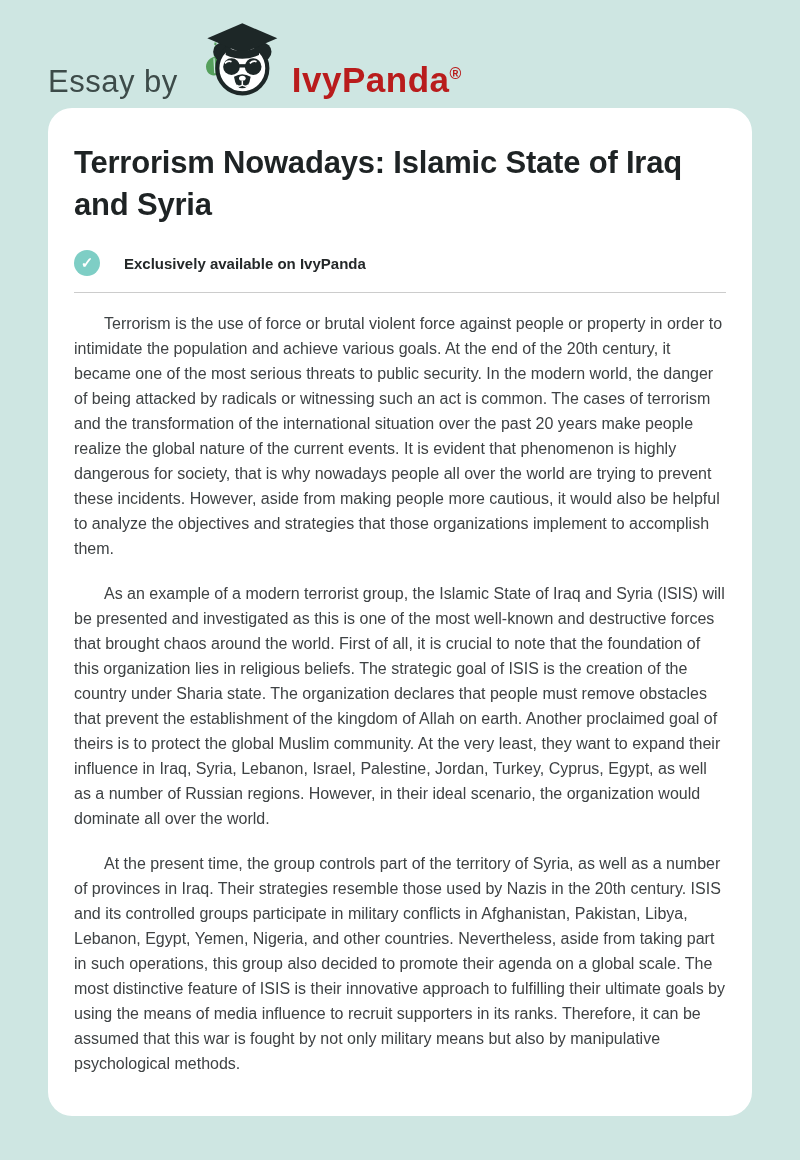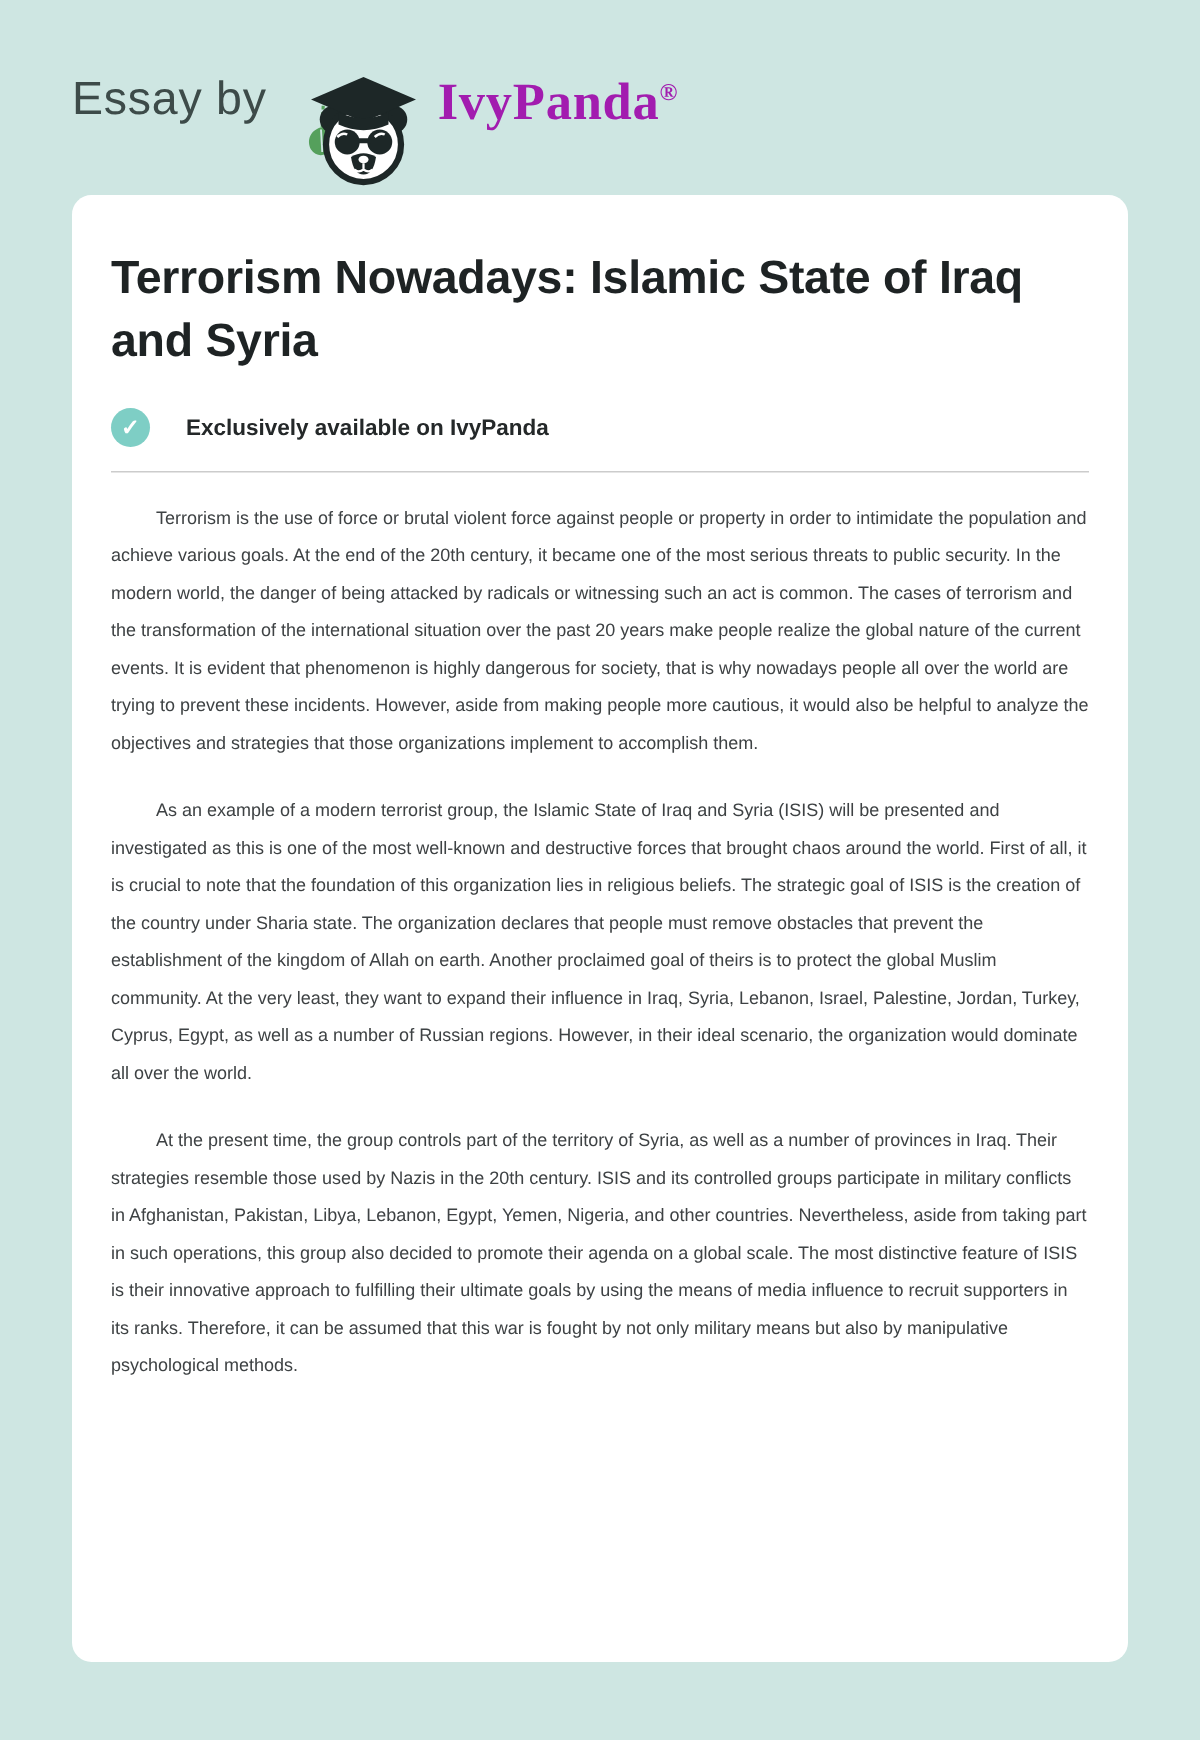--- a/index.html
+++ b/index.html
@@ -8,51 +8,50 @@
   }
   body {
     width: 800px;
     height: 1160px;
     background: #cee6e2;
     font-family: "Liberation Sans", sans-serif;
     overflow: hidden;
   }
   .header {
     display: flex;
-    align-items: flex-start;
+    align-items: flex-end;
     padding: 26px 0 0 48px;
     height: 100px;
     box-sizing: border-box;
-    margin-top: 22px;
   }
   .header-prefix {
     font-size: 31px;
     color: #3d4b49;
     letter-spacing: 0.5px;
   }
   .logo {
     margin: 0 10px 0 18px;
     display: flex;
     align-items: center;
   }
   .brand {
-    font-family: Liberation Serif, serif;
+    font-family: Liberation Sans, sans-serif;
     font-weight: bold;
     font-size: 35px;
-    color: #a21caf;
+    color: #b91c1c;
     letter-spacing: 0.5px;
   }
   .brand sup {
     font-size: 16px;
     font-weight: bold;
     vertical-align: super;
   }
   .card {
     background: #ffffff;
-    border-radius: 13px;
+    border-radius: 24px;
     margin: 8px 48px 0 48px;
     padding: 34px 26px 40px 26px;
     box-sizing: border-box;
     min-height: 978px;
   }
   .title {
     font-size: 31px;
     line-height: 42px;
     font-weight: bold;
     color: #1e2324;
@@ -82,21 +81,21 @@
     font-size: 15px;
     font-weight: bold;
     color: #242829;
   }
   .divider {
     border: none;
     border-top: 1px solid #cccccc;
     margin: 16px 0 0 0;
   }
   .essay p {
-    font-size: 12px;
+    font-size: 16px;
     line-height: 25px;
     color: #3e4244;
     margin: 20px 0 0 0;
     text-indent: 30px;
   }
   .essay p:first-of-type {
     margin-top: 18px;
   }
 </style>
 </head>

